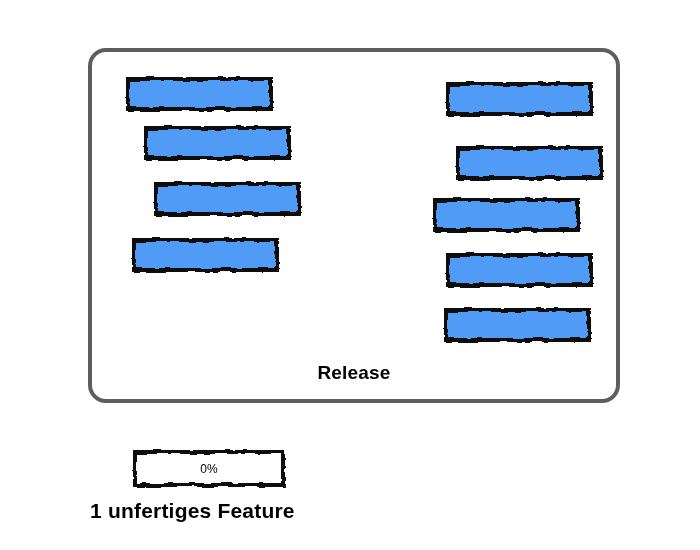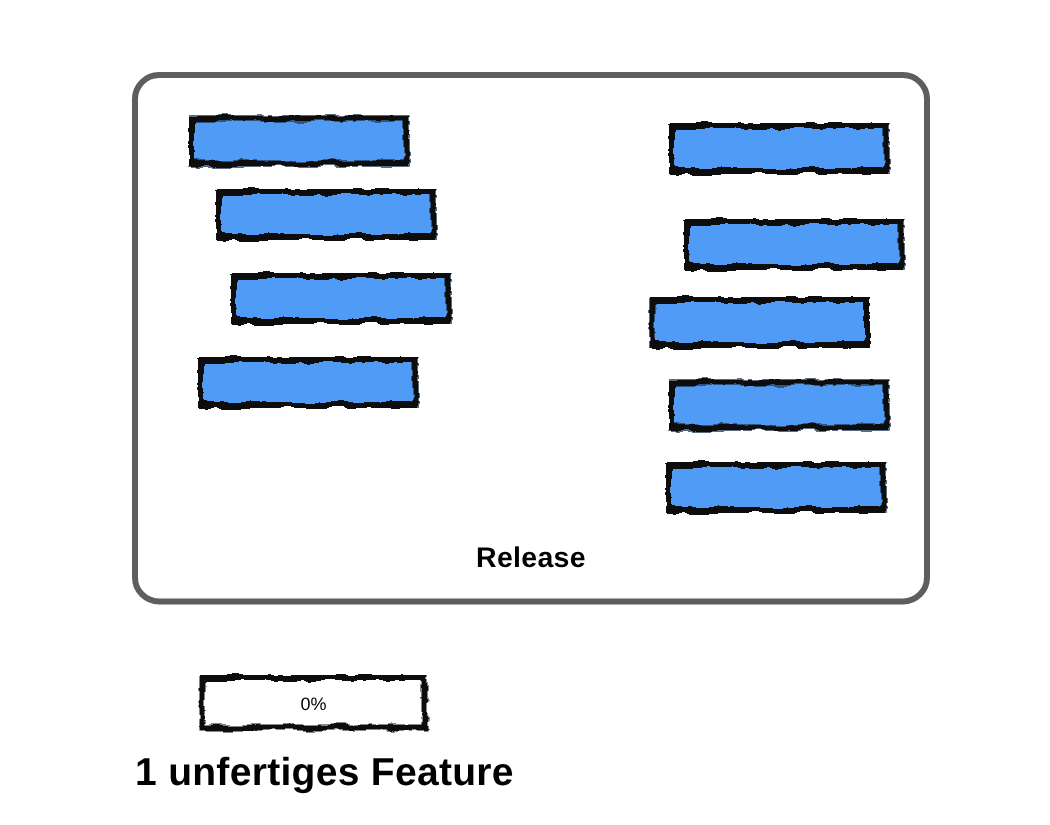--- a/index.html
+++ b/index.html
@@ -65,21 +65,21 @@
     display: flex;
     align-items: center;
     justify-content: center;
     font-size: 12px;
     color: var(--text, #000);
   }
 
   .caption {
     position: absolute;
     left: 90px; top: 499px;
-    font-size: 26px;
+    font-size: 21px;
     font-weight: bold;
     color: var(--text, #000);
     letter-spacing: 0.2px;
   }
 
   .svg-defs { position: absolute; width: 0; height: 0; }
 </style>
 </head>
 <body>
 

